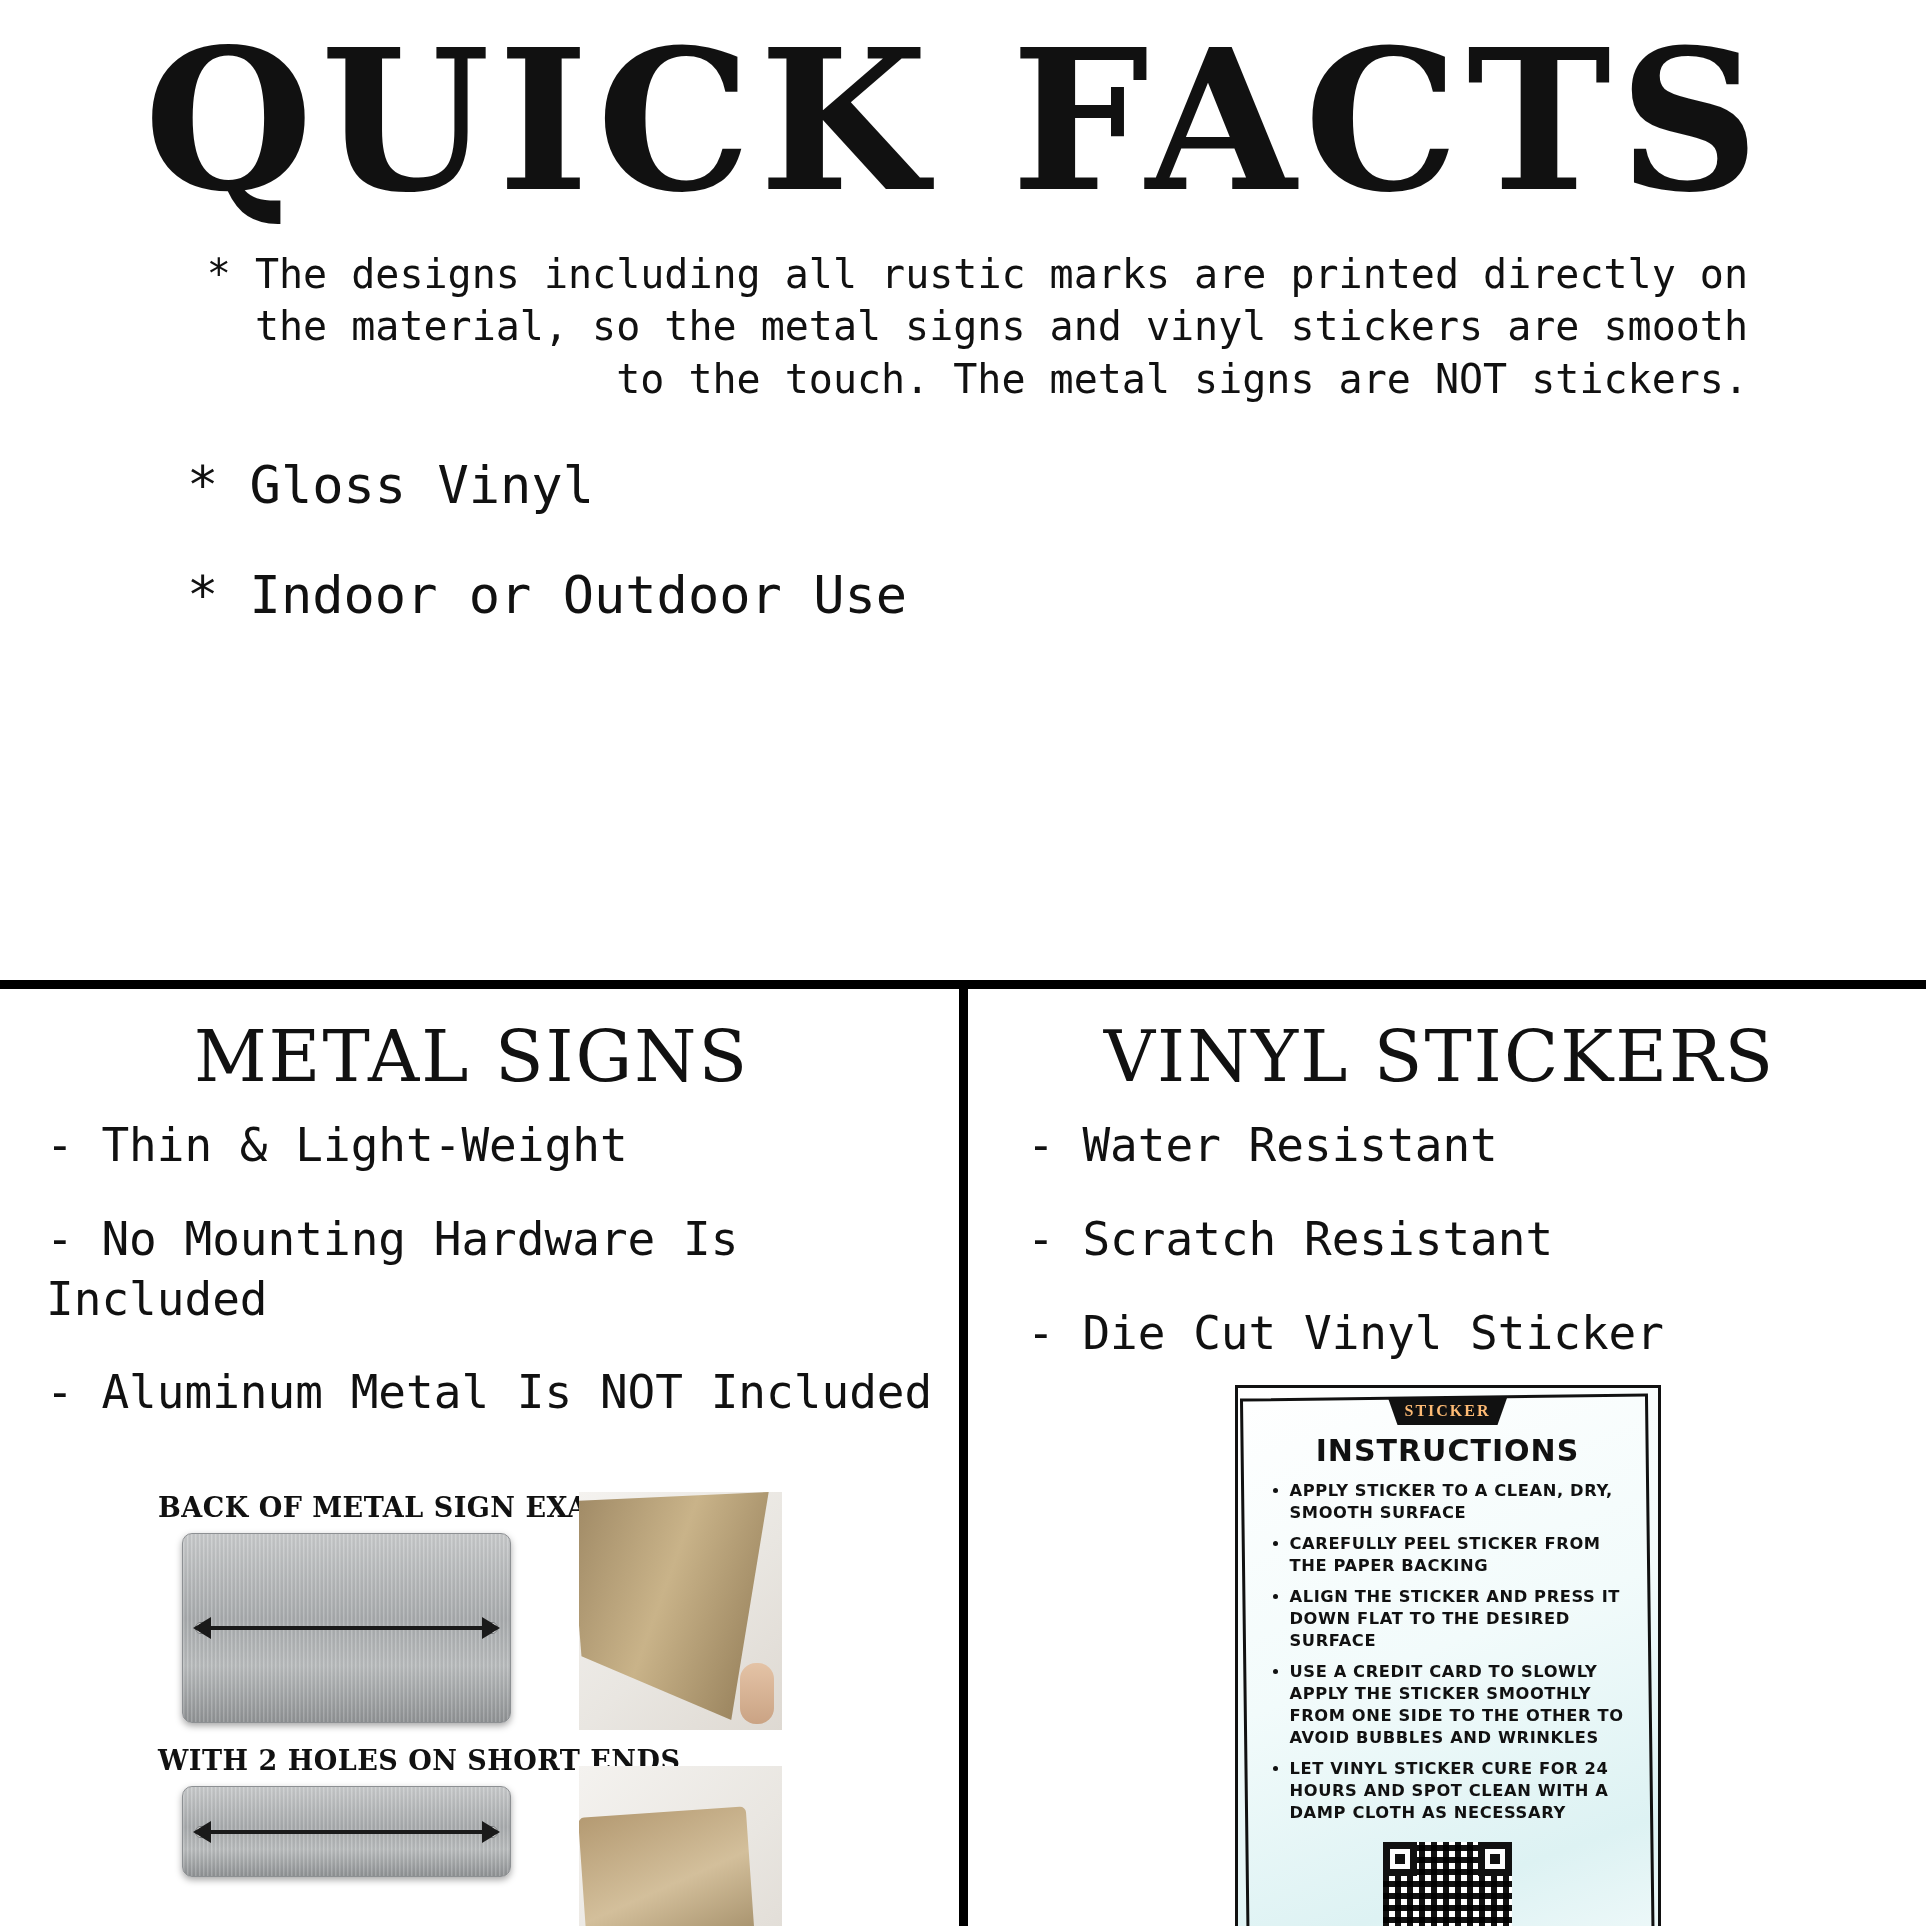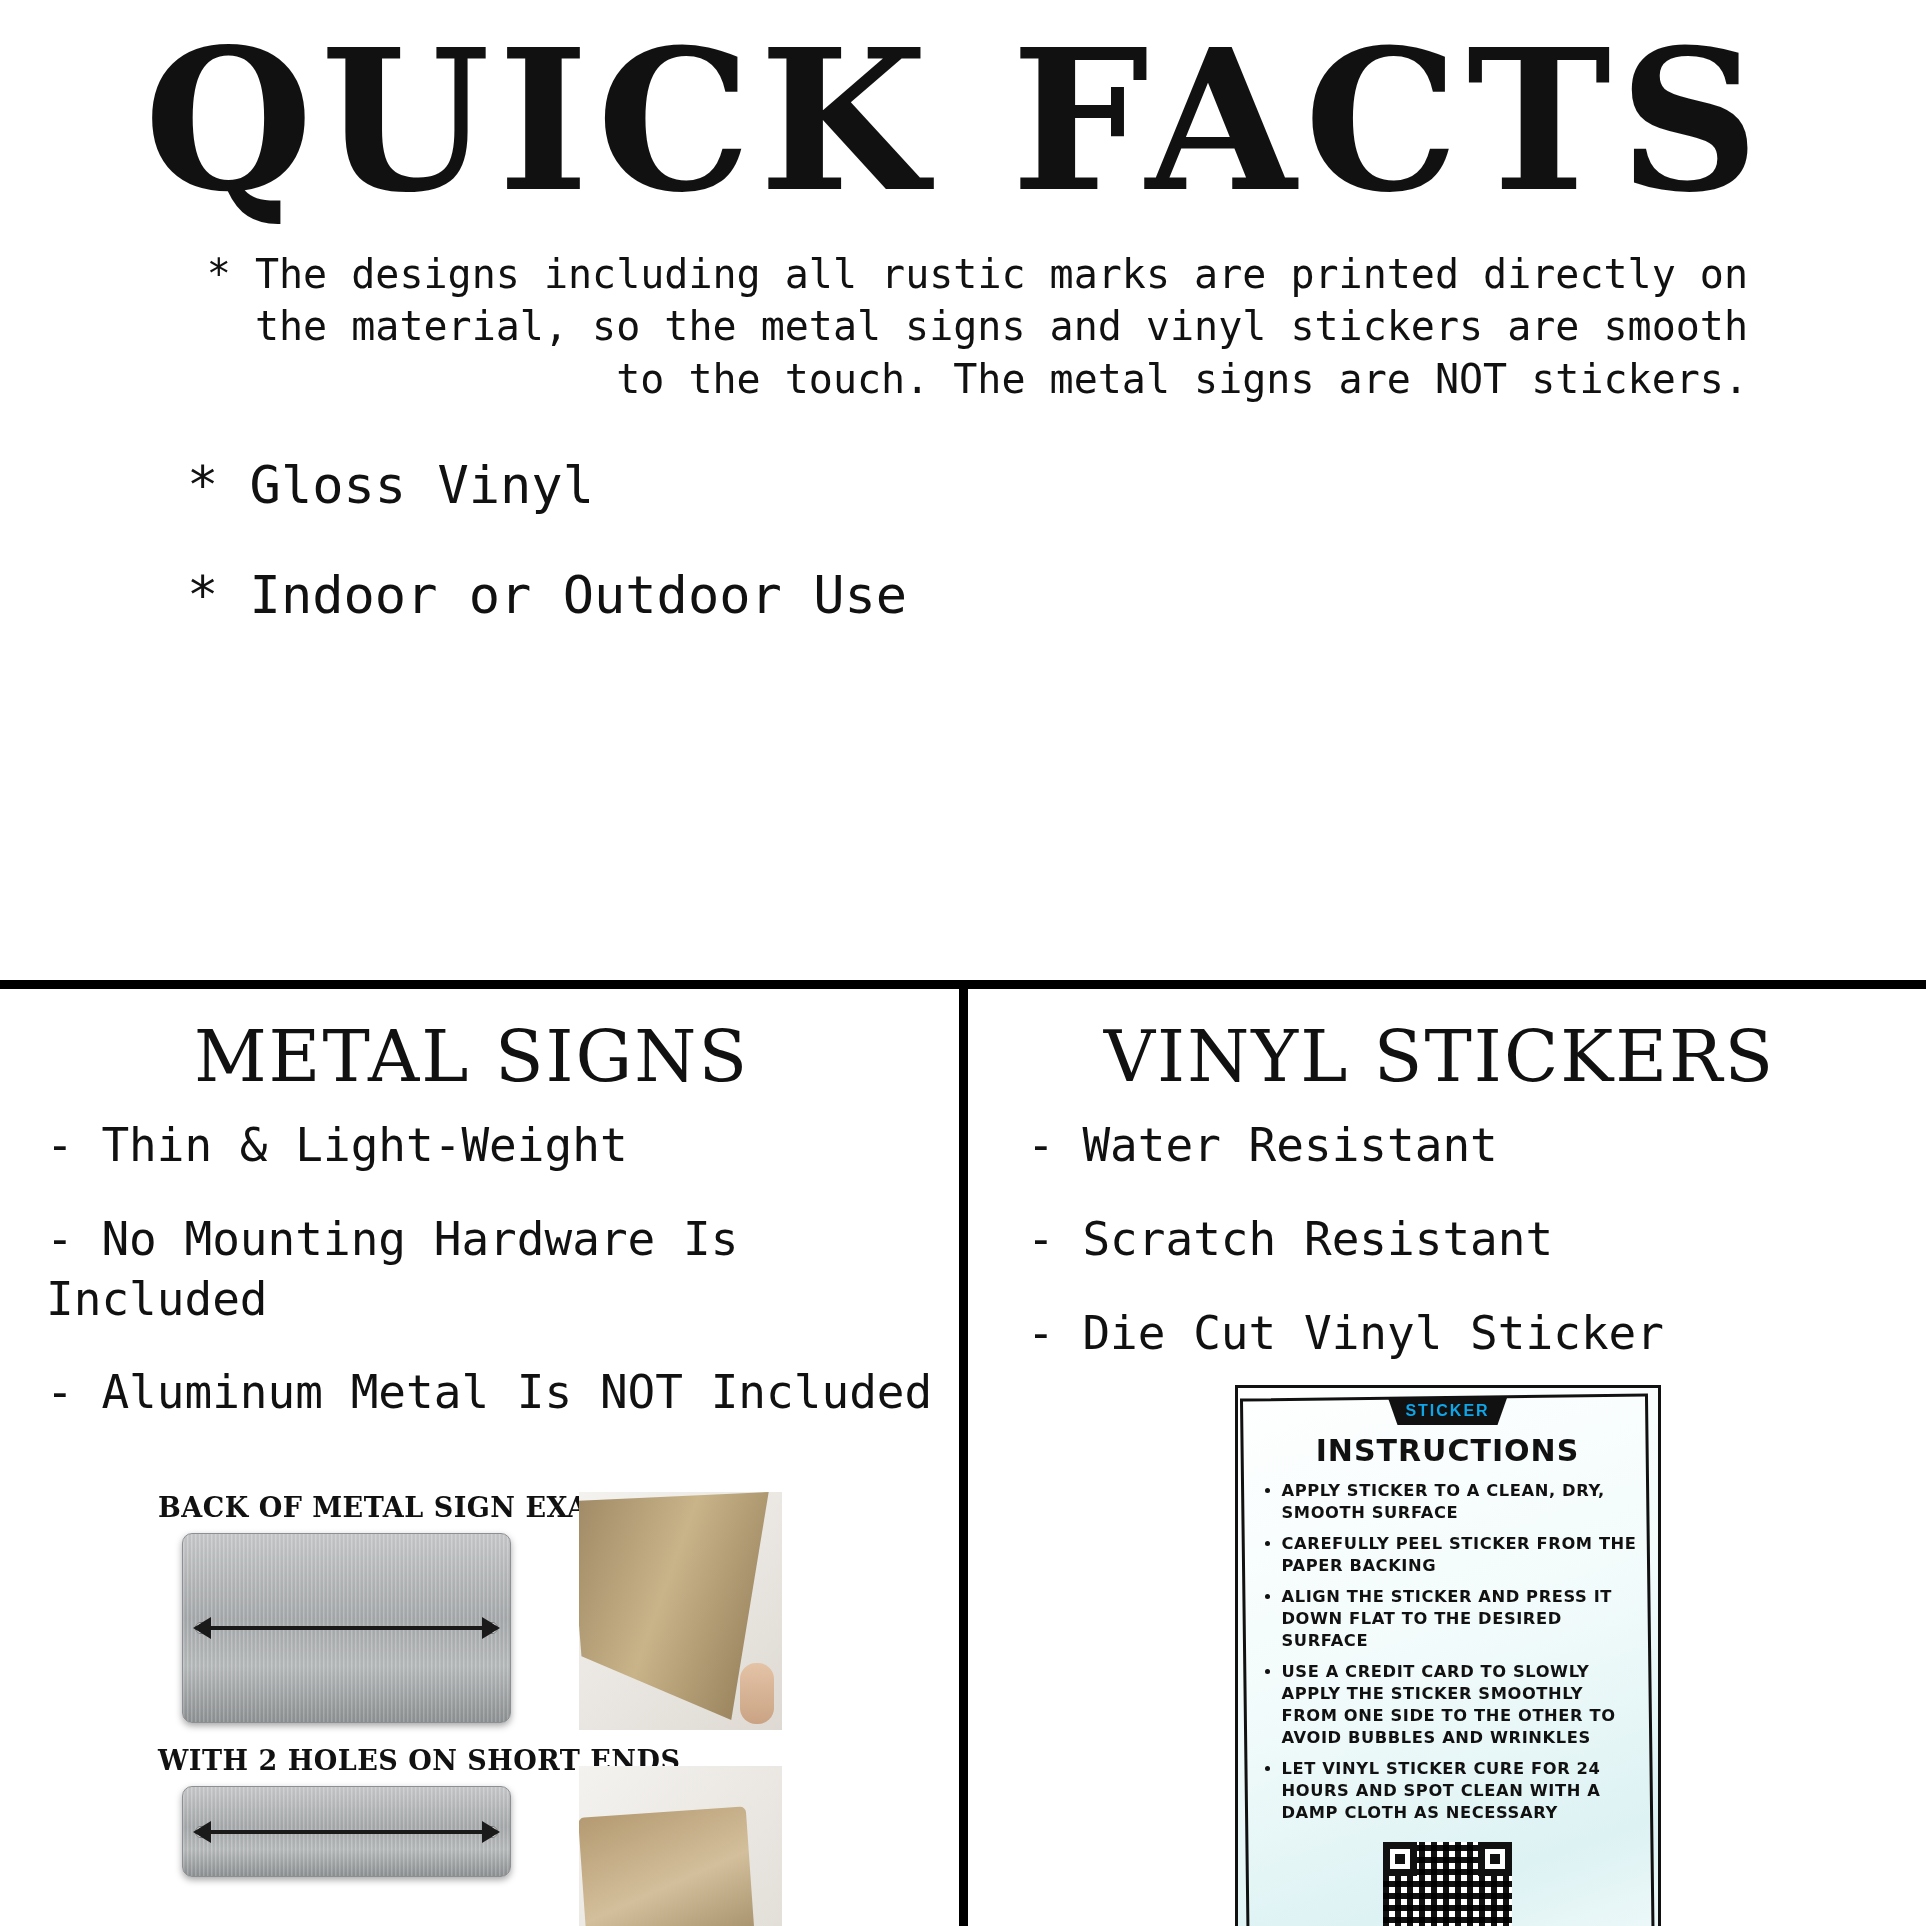--- a/index.html
+++ b/index.html
@@ -211,39 +211,39 @@
     position: absolute;
     left: 6px; right: 6px; top: 8px; bottom: 8px;
     border: 3px solid #111;
     transform: rotate(-0.7deg);
     pointer-events: none;
   }
   .sticker-tag {
     width: 119px;
     margin: 0 auto;
     background: #111;
-    color: #0ea5e9;
-    font-family: Liberation Sans, sans-serif;
+    color: #fdba74;
+    font-family: Liberation Serif, serif;
     font-weight: bold;
     font-size: 16px;
     letter-spacing: 2px;
     text-align: center;
     padding: 4px 0 5px 0;
     clip-path: polygon(0 0, 100% 0, 92% 100%, 8% 100%);
   }
   .instr-title {
     text-align: center;
     font-family: "DejaVu Sans", sans-serif;
     font-weight: bold;
     font-size: 30px;
     letter-spacing: 1px;
     margin: 8px 0 12px 0;
   }
   .instr-list {
-    margin: 4px;
+    margin: 12px;
     padding-left: 26px;
     font-family: "DejaVu Sans", sans-serif;
     font-weight: bold;
     font-size: 16.3px;
     line-height: 1.35;
     letter-spacing: 0.6px;
   }
   .instr-list li { margin-bottom: 9px; }
   .qr {
     width: 129px; height: 129px;

